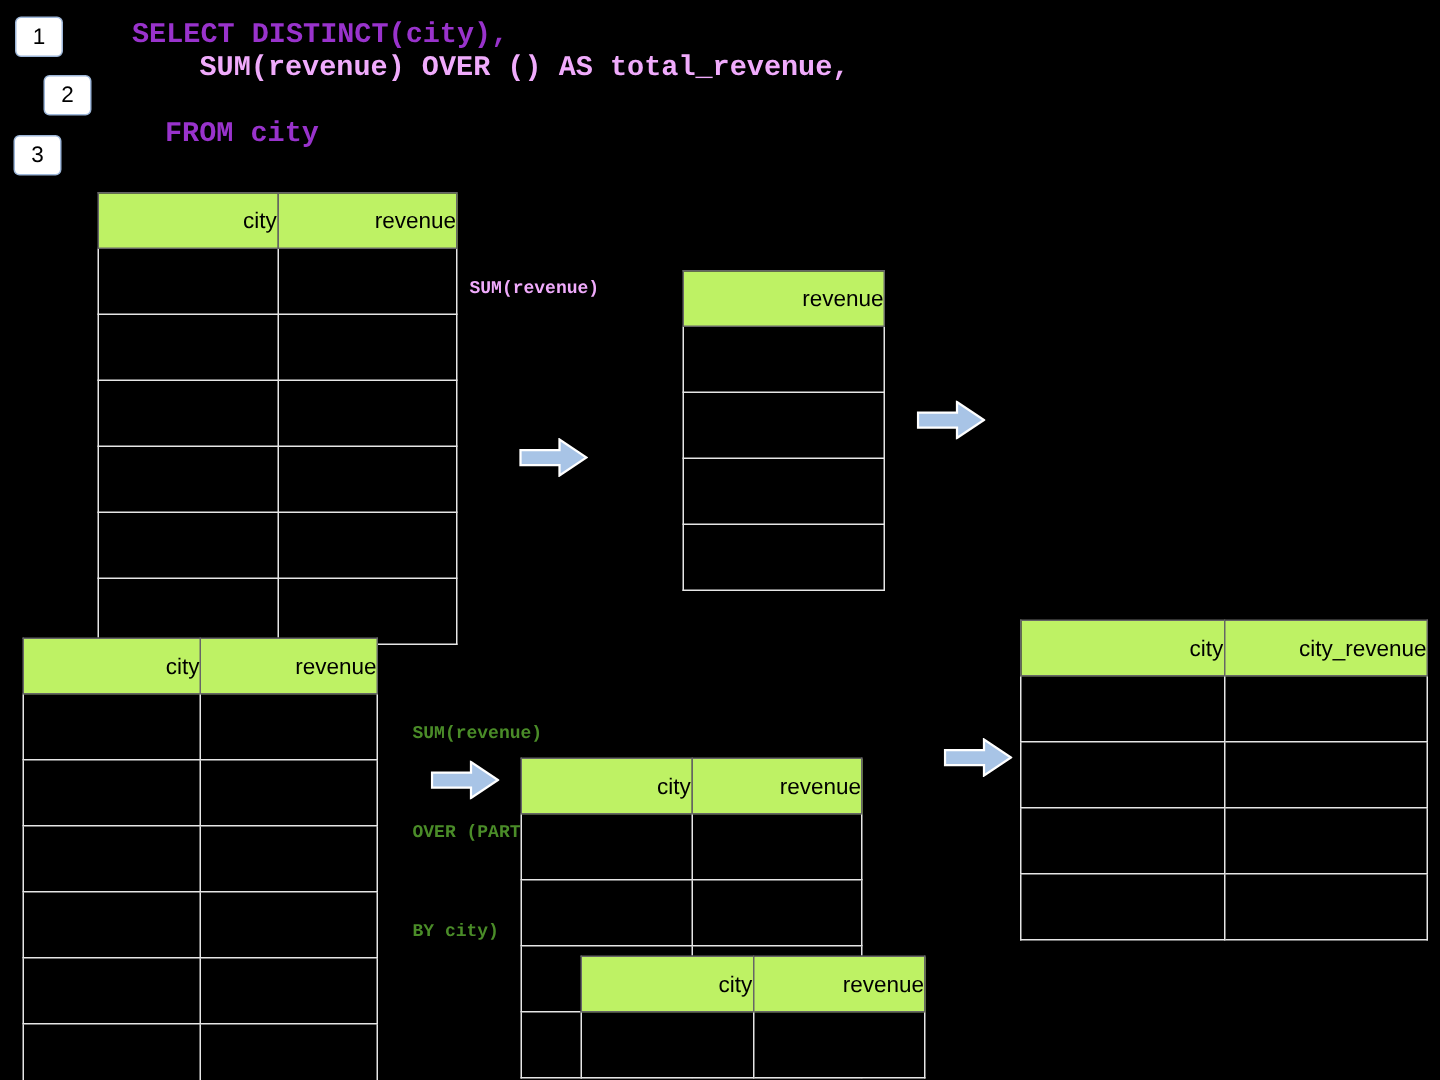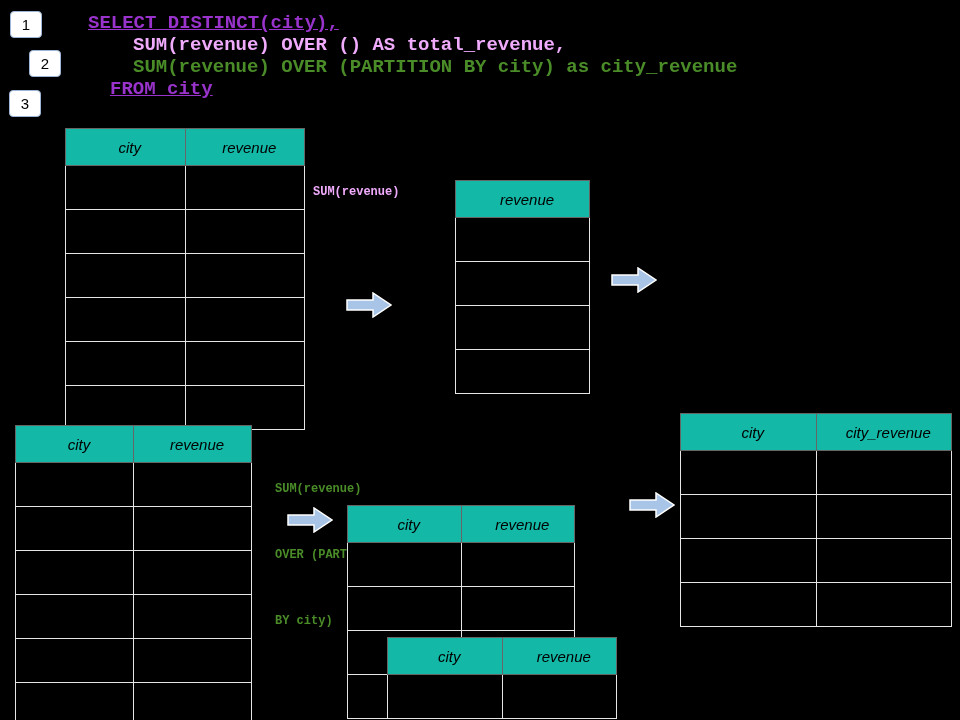--- a/index.html
+++ b/index.html
@@ -35,42 +35,41 @@
   }
   .code.small { font-size: 12.5px; line-height: 19px; }
   .ann {
     position: absolute;
     font-family: "Liberation Mono", "DejaVu Sans Mono", monospace;
     font-weight: bold;
     font-size: 12px;
     line-height: 22px;
     white-space: pre;
   }
-  .purple { color: #9933cc; text-decoration: underline; }
+  .purple { color: #9933cc; }
   .red    { color: #f0abfc; }
   .green  { color: #4a8c28; }
 
   
   table.tbl {
     position: absolute;
     border-collapse: collapse;
     table-layout: fixed;
     background: #000;
     border: 1px solid #e6e6e6;
   }
   table.tbl th {
-    background: #14b8a6;
+    background: #bef264;
     color: #000;
     font-weight: normal;
     font-size: 15px;
-    text-align: center;
+    text-align: right;
     padding: 0 0 0 9px;
     height: 36px;
     border: 1px solid #666666;
-    font-style: italic;
   }
   table.tbl td {
     height: 41px;
     border: 1px solid #e6e6e6;
     background: #000;
   }
   .tbl-a { left: 65px;  top: 128px; width: 240px; }
   .tbl-b { left: 455px; top: 180px; width: 135px; }
   .tbl-c { left: 15px;  top: 425px; width: 237px; }
   .tbl-d { left: 347px; top: 505px; width: 228px; z-index: 1; }
@@ -85,21 +84,20 @@
 <body>
 
 <div class="canvas">
 
   <div class="badge" style="left:10px; top:11px;">1</div>
   <div class="badge" style="left:29px; top:50px;">2</div>
   <div class="badge" style="left:9px;  top:90px;">3</div>
 
   <div class="code purple" style="left:88px;  top:12px;">SELECT DISTINCT(city),</div>
   <div class="code red" style="left:133px; top:34px;">SUM(revenue) OVER () AS total_revenue,</div>
-  <div class="code green" style="left:133px; top:56px;">SUM(revenue) OVER (PARTITION BY city) as city_revenue</div>
   <div class="code purple" style="left:110px; top:78px;">FROM city</div>
 
 
   <div class="ann red" style="left:313px; top:137px;">
     <div>SUM(revenue)</div>
   </div>
 
   <div class="ann green" style="left:275px; top:434px;">
     <div>SUM(revenue)</div>
     <div>OVER (PARTITION</div>

